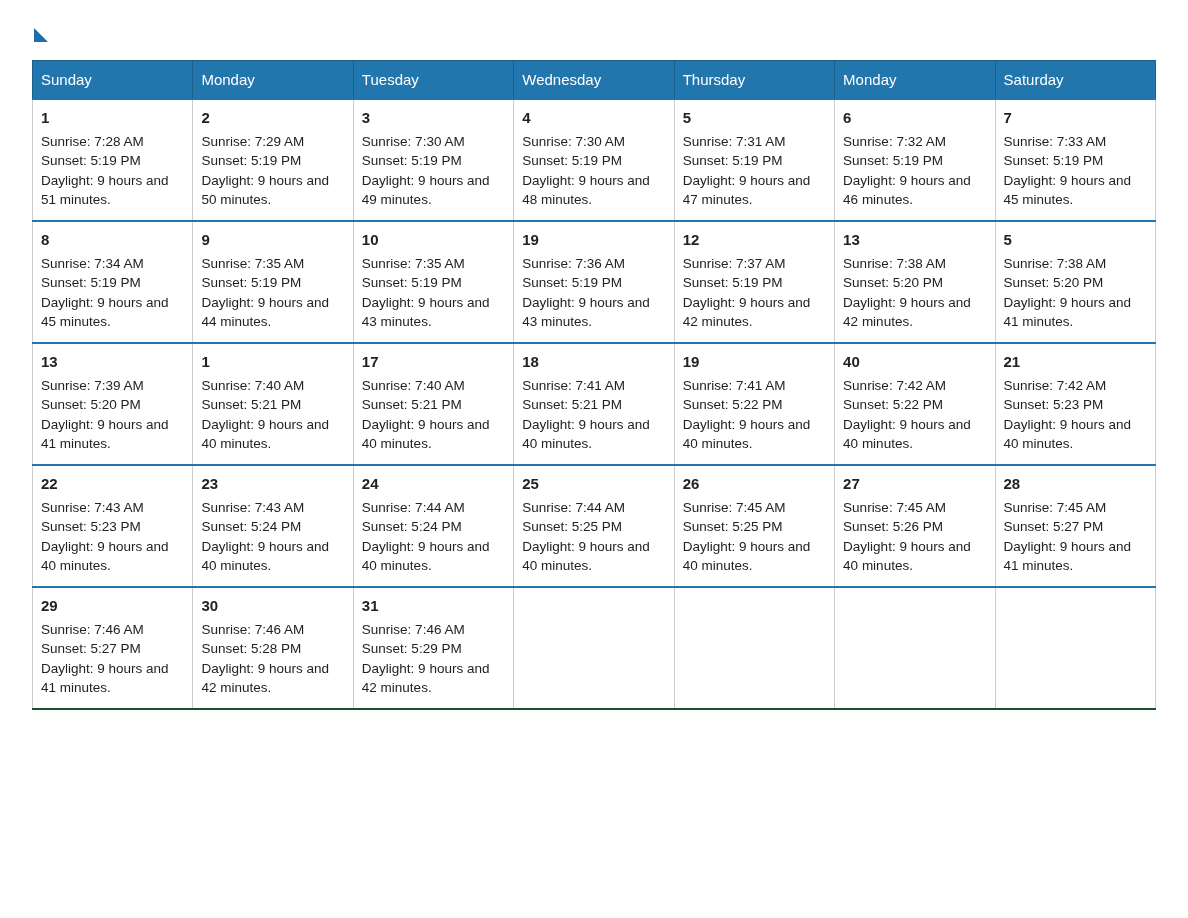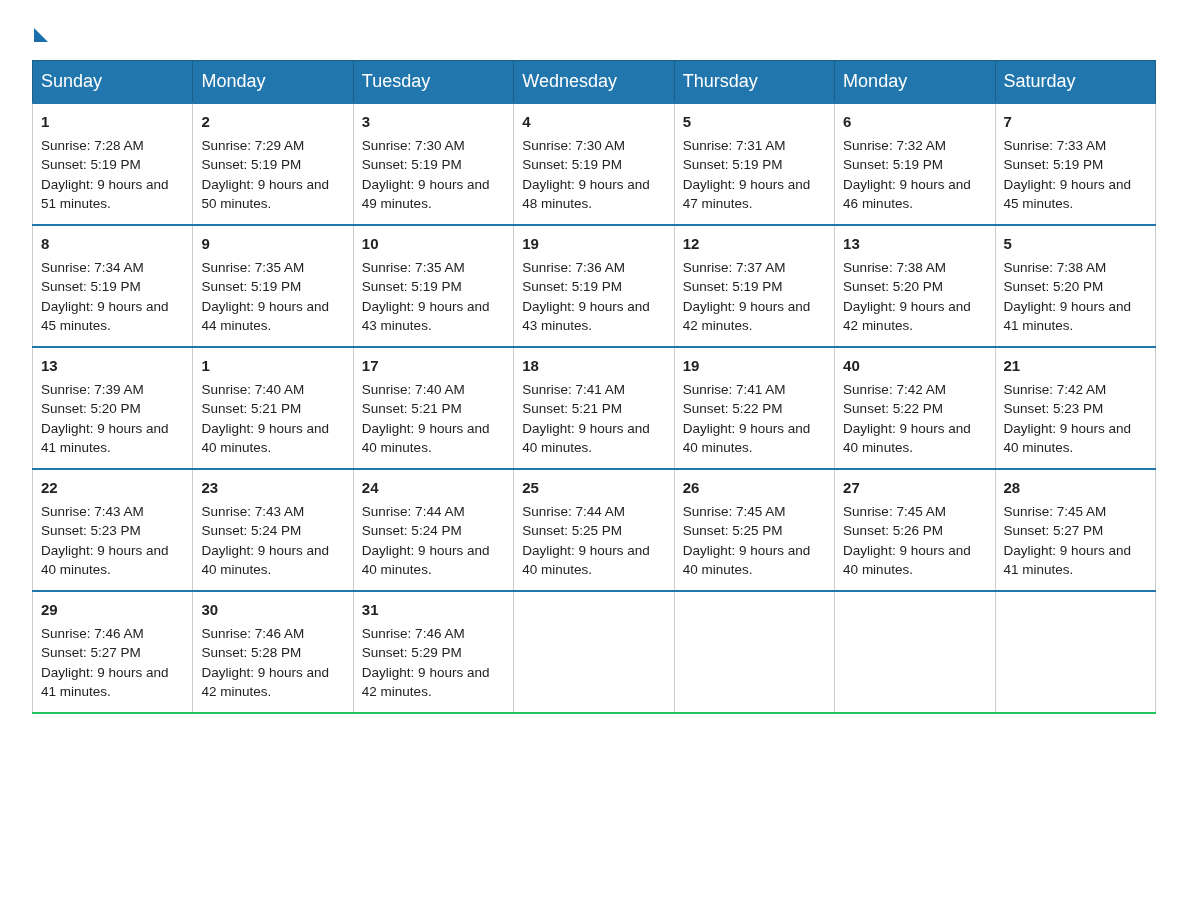--- a/index.html
+++ b/index.html
@@ -62,42 +62,42 @@
     }
     table {
       width: 100%;
       border-collapse: collapse;
       font-size: 13.5px;
     }
     thead tr th {
       background-color: #2176ae;
       color: #fff;
       padding: 10px 8px;
-      font-size: 18px;
+      font-size: 15px;
       font-weight: normal;
       text-align: left;
       border: 1px solid #1a5e8a;
     }
     tbody tr td {
       vertical-align: top;
       padding: 7px 8px 10px 8px;
       border: 1px solid #ccc;
       width: 14.28%;
       min-height: 95px;
       color: #222;
       line-height: 1.45;
     }
     .day-num {
       font-size: 15px;
       font-weight: bold;
       margin-bottom: 3px;
       display: block;
     }
     tbody tr:last-child td {
-      border-bottom: 2px solid #22c55e;
+      border-bottom: 2px solid #14532d;
       margin-top: 32px;
     }
     tbody tr td:first-child {
       border-top: 2px solid #2176ae;
     }
     tbody tr td {
       border-top: 2px solid #2176ae;
     }
     tbody tr td.empty {
       background: #fff;

